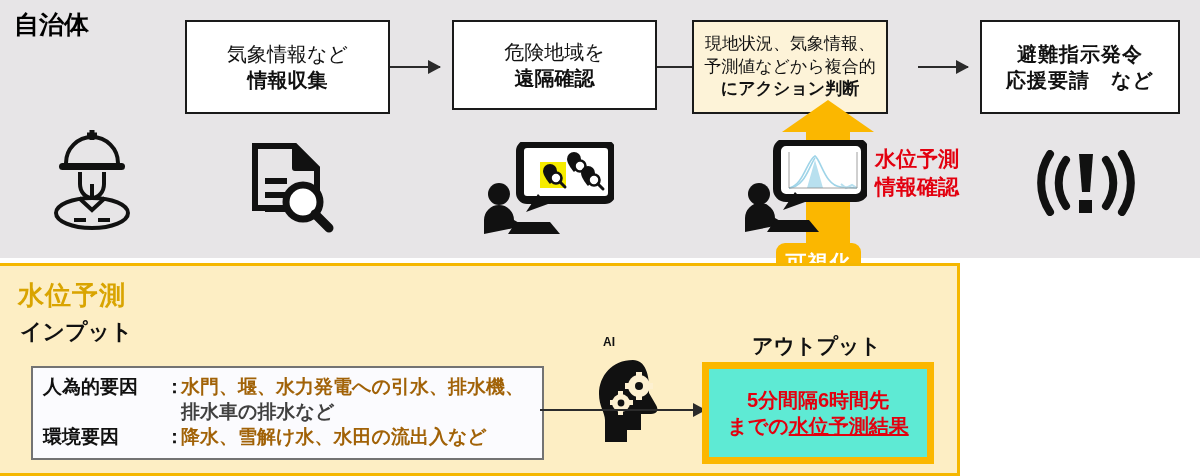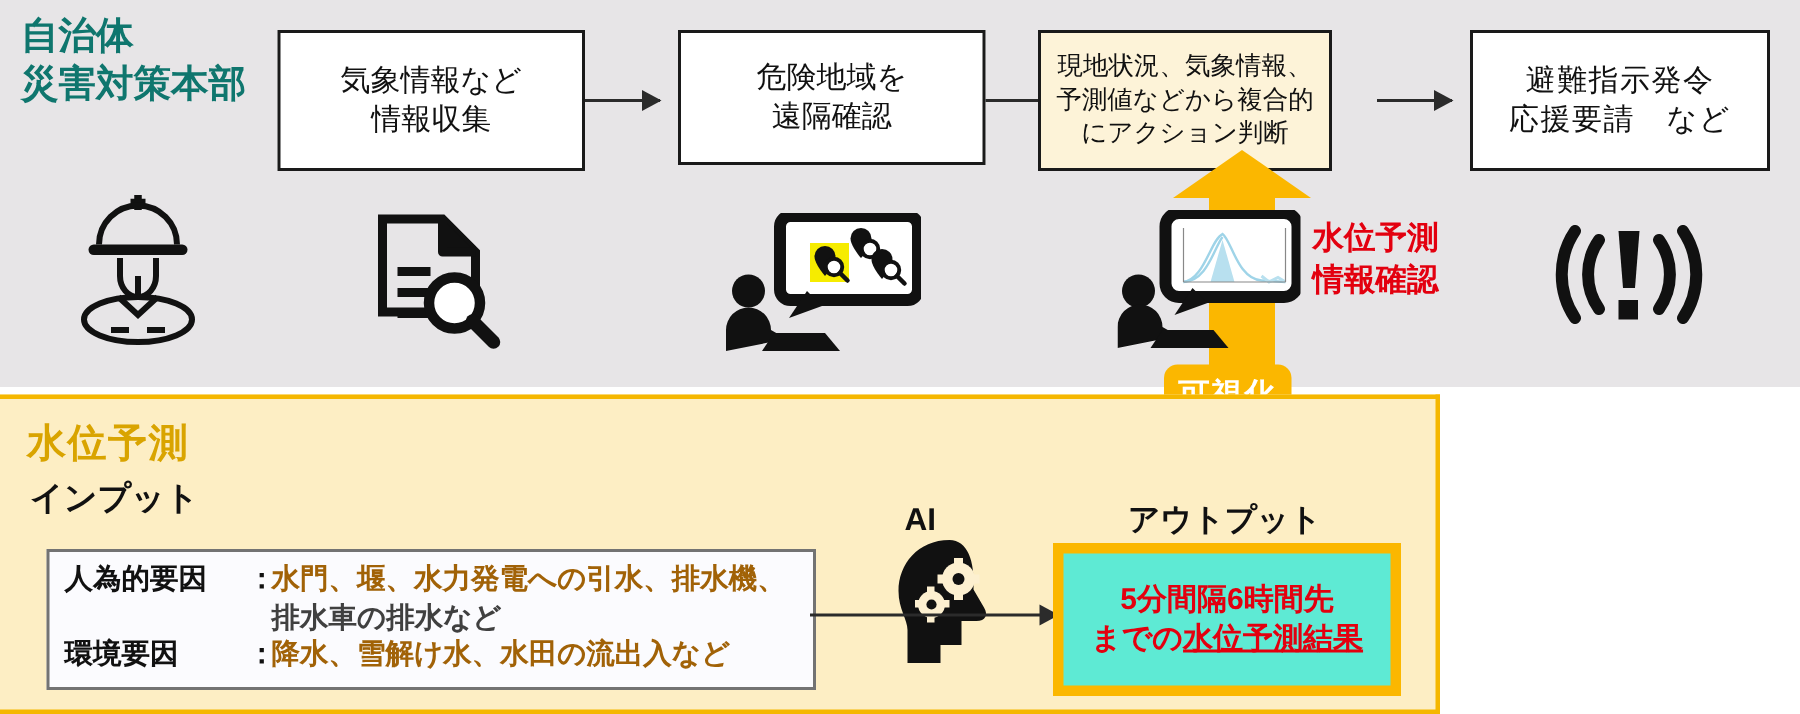--- a/index.html
+++ b/index.html
@@ -21,36 +21,36 @@
     position: absolute; left: 0; top: 263px; width: 960px; height: 213px;
     background: #fdeec4;
     border: 3px solid #f5b700;
     border-left: none;
   }
 
   
   .hq-label {
     position: absolute; left: 14px; top: 8px;
     font-weight: bold; font-size: 25px; line-height: 1.28;
-    color: #0f766e; letter-spacing: 0px;
+    color: #000000; letter-spacing: 0px;
   }
 
   
   .flowbox {
     position: absolute;
     background: #ffffff;
     border: 2px solid #1a1a1a;
     display: flex; flex-direction: column;
     align-items: center; justify-content: center;
     text-align: center;
     color: #111;
     line-height: 1.32;
   }
   .flowbox .ln { display: block; white-space: nowrap; }
-  .flowbox .b { font-weight: normal; }
+  .flowbox .b { font-weight: bold; }
 
   #box-info   { left: 185px; top: 20px;  width: 205px; height: 94px; font-size: 20px; }
   #box-remote { left: 452px; top: 20px;  width: 205px; height: 90px; font-size: 20px; }
   #box-action {
     left: 692px; top: 20px;  width: 196px; height: 94px;
     background: #fdf3d8; font-size: 17px;
   }
   #box-order  { left: 980px; top: 20px;  width: 200px; height: 94px; font-size: 20px; }
   #box-order .ln { letter-spacing: 1px; }
 
@@ -105,21 +105,21 @@
     position: absolute; left: 20px; top: 317px;
     font-size: 22px; font-weight: bold; color: #111;
   }
   .yp-output-label {
     position: absolute; left: 752px; top: 332px;
     font-size: 21px; font-weight: bold; color: #111;
     z-index: 4;
   }
   .ai-label {
     position: absolute; left: 603px; top: 335px;
-    font-size: 21px; font-weight: bold; color: #111; text-align: center;
+    font-size: 12px; font-weight: bold; color: #111; text-align: center;
   }
 
   
   #input-box {
     position: absolute; left: 31px; top: 366px;
     width: 513px; height: 94px;
     background: #fbfbfe; border: 2px solid #737373;
     padding: 7px 0 0 10px;
   }
   .factor-row { display: flex; align-items: flex-start; line-height: 1.28; }
@@ -158,21 +158,20 @@
 </style>
 </head>
 <body>
 
 <div id="stage">
 
   <div class="panel-gray"></div>
 
   <div class="hq-label">
     <div>自治体</div>
-    <div>災害対策本部</div>
   </div>
 
   <div class="icon" id="icon-worker">
     <svg width="92" height="110" viewBox="0 0 92 110" fill="none" stroke="#111" stroke-width="4">
       <path d="M46 10 v10 M41 15 h10" stroke-width="5"></path>
       <path d="M20 43 a26 26 0 0 1 52 0"></path>
       <rect x="13" y="43" width="66" height="7" rx="3.5" fill="#111" stroke="none"></rect>
       <path d="M34 52 v12 a12 14 0 0 0 24 0 v-12"></path>
       <path d="M46 64 v14"></path>
       <path d="M33 78 l13 12 l13 -12"></path>

